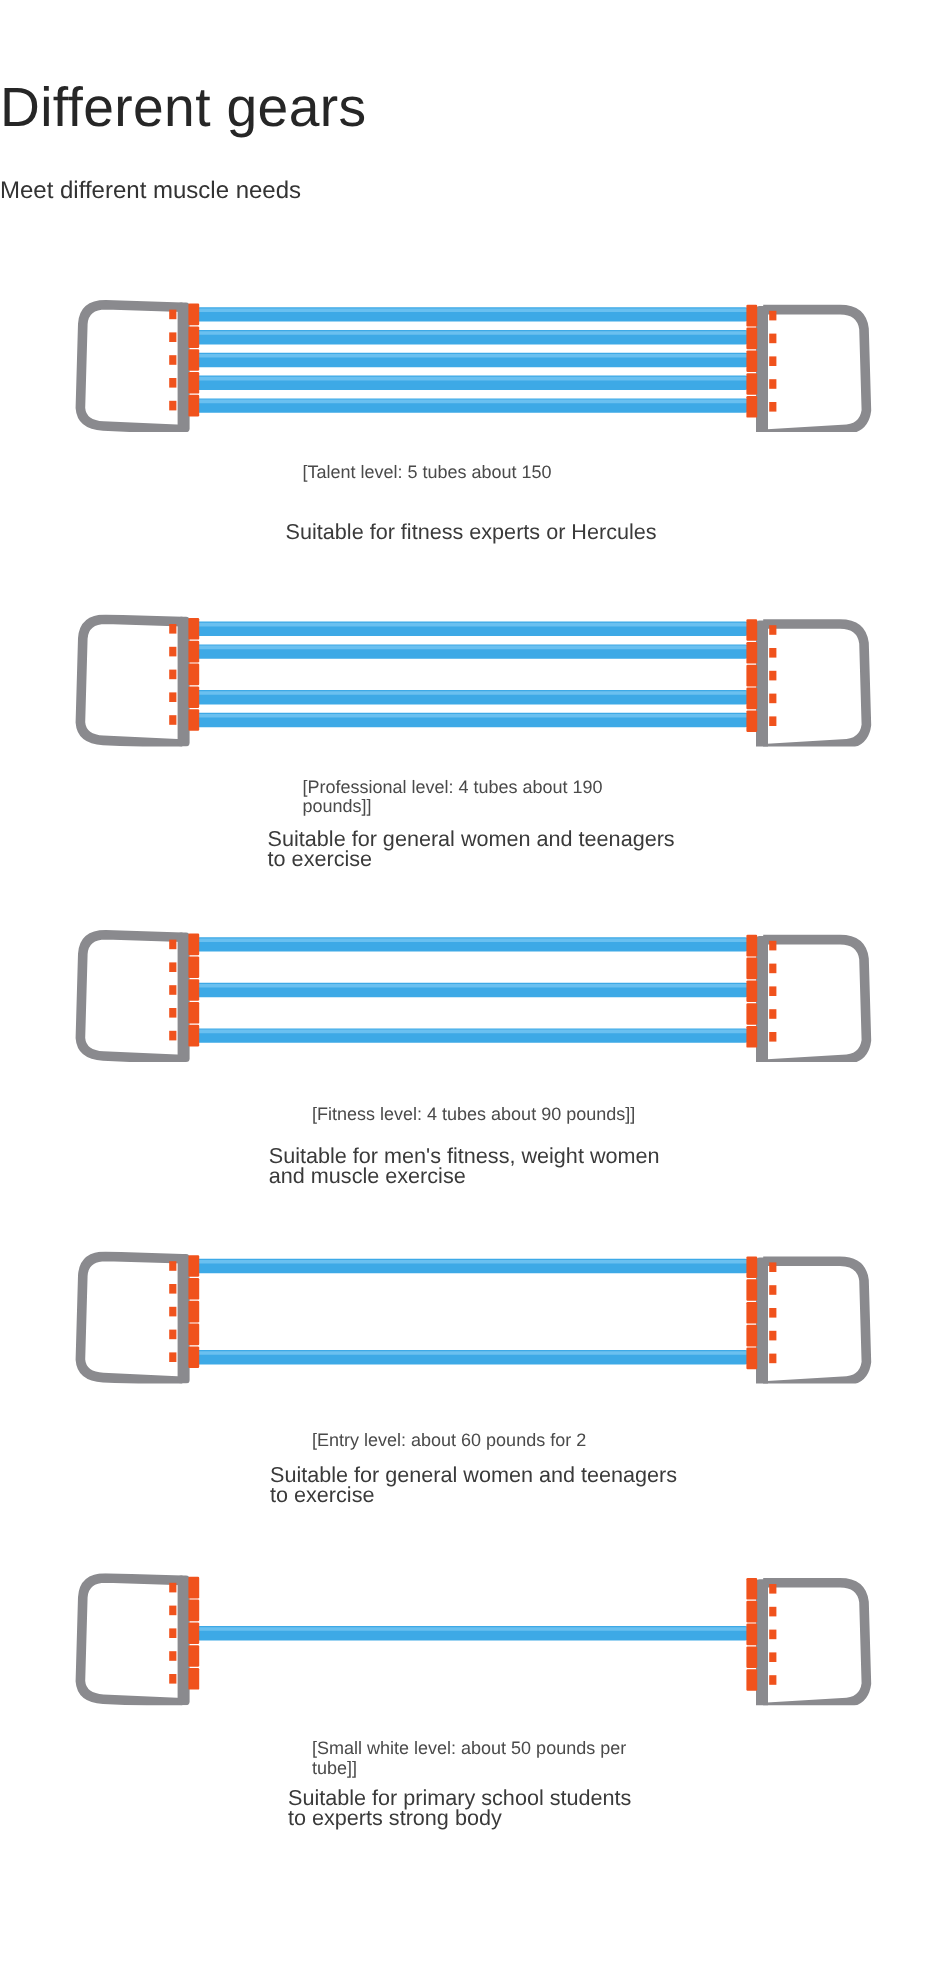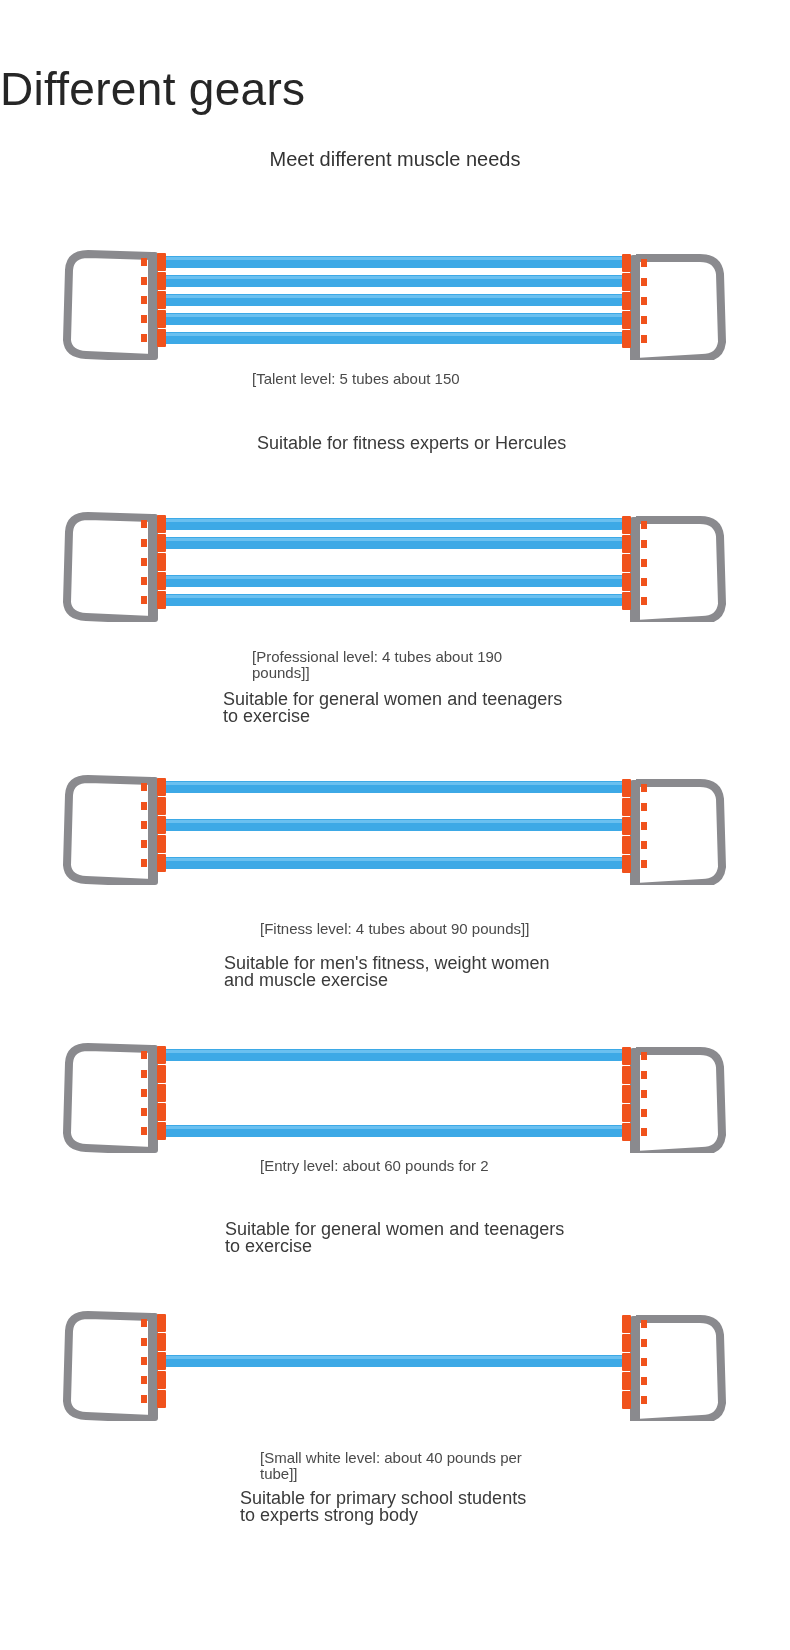--- a/index.html
+++ b/index.html
@@ -1,20 +1,20 @@
 <!DOCTYPE html>
 <html><head>
 <meta charset="utf-8">
 <style>
   html, body { margin: 0; padding: 0; background: #ffffff; }
   body { width: 790px; height: 1650px; position: relative; overflow: hidden;
          font-family: "Liberation Sans", sans-serif; color: #2b2b2b; }
   .title { position: absolute; left: 0; width: 790px; top: 62px; text-align: left;
            font-size: 46px; font-weight: 400; letter-spacing: 0.3px; color: #262626; }
-  .subtitle { position: absolute; left: 0; width: 790px; top: 148px; text-align: center;
+  .subtitle { position: absolute; left: 0; width: 790px; top: 148px; text-align: left;
               font-size: 20px; color: #333333; }
   .expander { position: absolute; left: 0; width: 790px; height: 110px; }
   .expander svg { display: block; }
   .level { position: absolute; font-size: 15px; line-height: 16px; color: #4a4a4a; }
   .desc { position: absolute; font-size: 18px; line-height: 17px; color: #3a3a3a; }
 </style>
 </head>
 <body>
 
 <div class="title">Different gears</div>
@@ -55,22 +55,22 @@
       <rect x="157" y="60" width="9" height="18" rx="1" fill="#f0521c"></rect>
       <rect x="141" y="65" width="6" height="8" fill="#f0521c"></rect>
       <rect x="622" y="61" width="9" height="18" rx="1" fill="#f0521c"></rect>
       <rect x="641" y="66" width="6" height="8" fill="#f0521c"></rect>
       <rect x="157" y="79" width="9" height="18" rx="1" fill="#f0521c"></rect>
       <rect x="141" y="84" width="6" height="8" fill="#f0521c"></rect>
       <rect x="622" y="80" width="9" height="18" rx="1" fill="#f0521c"></rect>
       <rect x="641" y="85" width="6" height="8" fill="#f0521c"></rect>
     </svg>
   </div>
-<div class="level" style="left:252px; top:371px; width:280px;">[Talent level: 5 tubes about 150</div>
-<div class="desc" style="left:238px; top:435px; width:340px;margin-left:19px;">Suitable for fitness experts or Hercules</div>
+<div class="level" style="left:252px; top:386px; width:280px;">[Talent level: 5 tubes about 150</div>
+<div class="desc" style="left:238px; top:435px; width:340px;">Suitable for fitness experts or Hercules</div>
 
 <div class="expander" style="top:512px;">
     <svg width="790" height="110" viewBox="0 0 790 110">
       <rect x="160" y="6" width="466" height="12" rx="5" fill="#3da9e6"></rect>
       <rect x="162" y="7" width="462" height="3" rx="1.5" fill="#8fd3f7" opacity="0.55"></rect>
       <rect x="160" y="25" width="466" height="12" rx="5" fill="#3da9e6"></rect>
       <rect x="162" y="26" width="462" height="3" rx="1.5" fill="#8fd3f7" opacity="0.55"></rect>
       <rect x="160" y="63" width="466" height="12" rx="5" fill="#3da9e6"></rect>
       <rect x="162" y="64" width="462" height="3" rx="1.5" fill="#8fd3f7" opacity="0.55"></rect>
       <rect x="160" y="82" width="466" height="12" rx="5" fill="#3da9e6"></rect>
@@ -178,21 +178,21 @@
       <rect x="157" y="60" width="9" height="18" rx="1" fill="#f0521c"></rect>
       <rect x="141" y="65" width="6" height="8" fill="#f0521c"></rect>
       <rect x="622" y="61" width="9" height="18" rx="1" fill="#f0521c"></rect>
       <rect x="641" y="66" width="6" height="8" fill="#f0521c"></rect>
       <rect x="157" y="79" width="9" height="18" rx="1" fill="#f0521c"></rect>
       <rect x="141" y="84" width="6" height="8" fill="#f0521c"></rect>
       <rect x="622" y="80" width="9" height="18" rx="1" fill="#f0521c"></rect>
       <rect x="641" y="85" width="6" height="8" fill="#f0521c"></rect>
     </svg>
   </div>
-<div class="level" style="left:260px; top:1158px; width:280px;">[Entry level: about 60 pounds for 2</div>
+<div class="level" style="left:260px; top:1193px; width:280px;">[Entry level: about 60 pounds for 2</div>
 <div class="desc" style="left:225px; top:1221px; width:345px;">Suitable for general women and teenagers to exercise</div>
 
 <div class="expander" style="top:1311px;">
     <svg width="790" height="110" viewBox="0 0 790 110">
       <rect x="160" y="44" width="466" height="12" rx="5" fill="#3da9e6"></rect>
       <rect x="162" y="45" width="462" height="3" rx="1.5" fill="#8fd3f7" opacity="0.55"></rect>
       <g>
     <path d="M152 6 L88 4 Q70 4 69 20 L67 90 Q68 104 86 105 L152 108" fill="none" stroke="#8a8a8e" stroke-width="8" stroke-linejoin="round"></path>
     <rect x="148" y="2" width="10" height="108" rx="3" fill="#8a8a8e"></rect>
   </g>
@@ -215,14 +215,14 @@
       <rect x="157" y="60" width="9" height="18" rx="1" fill="#f0521c"></rect>
       <rect x="141" y="65" width="6" height="8" fill="#f0521c"></rect>
       <rect x="622" y="61" width="9" height="18" rx="1" fill="#f0521c"></rect>
       <rect x="641" y="66" width="6" height="8" fill="#f0521c"></rect>
       <rect x="157" y="79" width="9" height="18" rx="1" fill="#f0521c"></rect>
       <rect x="141" y="84" width="6" height="8" fill="#f0521c"></rect>
       <rect x="622" y="80" width="9" height="18" rx="1" fill="#f0521c"></rect>
       <rect x="641" y="85" width="6" height="8" fill="#f0521c"></rect>
     </svg>
   </div>
-<div class="level" style="left:260px; top:1450px; width:275px;">[Small white level: about 40 pounds per tube]]</div>
+<div class="level" style="left:260px; top:1450px; width:275px;">[Small white level: about 50 pounds per tube]]</div>
 <div class="desc" style="left:240px; top:1490px; width:300px;">Suitable for primary school students to experts strong body</div>
 
 </body></html>

